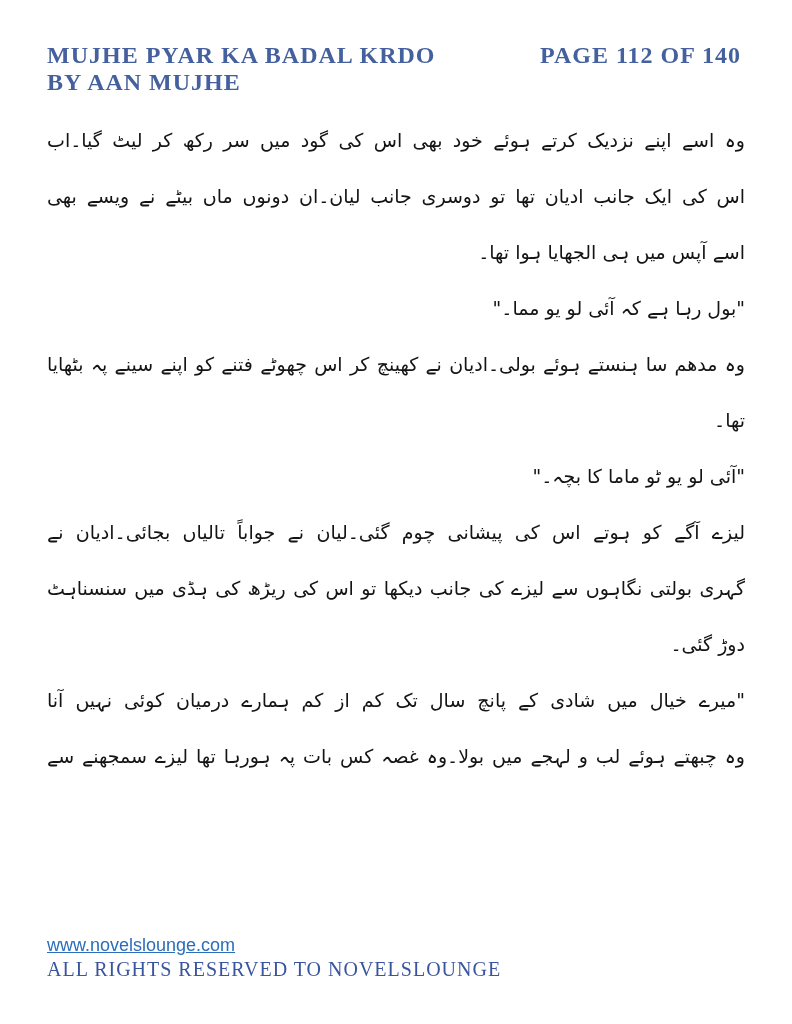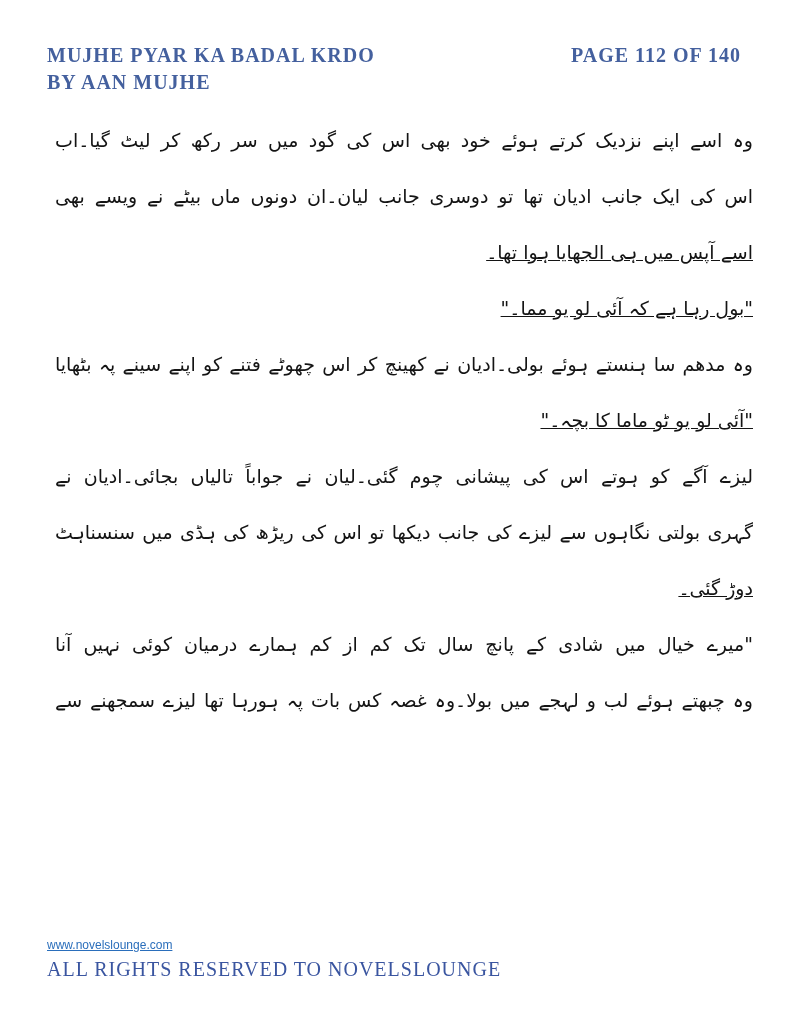--- a/index.html
+++ b/index.html
@@ -15,69 +15,67 @@
   
   .header {
     position: absolute;
     left: 47px;
     right: 47px;
     top: 42px;
   }
   .header-title, .header-author, .header-page {
     font-family: "Liberation Serif", serif;
     font-weight: bold;
-    font-size: 20px;
+    font-size: 24px;
     line-height: 27px;
     letter-spacing: 1px;
     color: var(--header-blue, #44609e);
     white-space: nowrap;
   }
   .header-title { position: absolute; left: 0; top: 0; }
   .header-author { position: absolute; left: 0; top: 27px; }
   .header-page { position: absolute; right: 4px; top: 0; }
 
   
   .body-text {
     position: absolute;
     left: 47px;
     top: 112px;
     width: 698px;
-    margin-left: 8px;
   }
   .urdu-line {
     direction: rtl;
     unicode-bidi: plaintext;
     font-family: "DejaVu Sans", sans-serif;
     font-size: 19px;
     color: #141414;
     height: 56px;
     line-height: 56px;
     overflow: hidden;
   }
   .urdu-line.full {
     text-align: justify;
     text-align-last: justify;
   }
   .urdu-line.short {
     text-align: right;
     white-space: nowrap;
-    text-decoration: underline;
   }
 
   
   .footer {
     position: absolute;
     left: 47px;
     right: 47px;
     top: 933px;
   }
   .footer-link {
     display: inline-block;
     font-family: "Liberation Sans", sans-serif;
-    font-size: 12px;
+    font-size: 18px;
     line-height: 24px;
     color: var(--link-blue, #2a6ebb);
     text-decoration: underline;
     cursor: pointer;
   }
   .footer-rights {
     font-family: "Liberation Serif", serif;
     font-weight: normal;
     font-size: 20px;
     line-height: 25px;
@@ -94,20 +92,21 @@
   <div class="header-author">BY AAN MUJHE</div>
   <div class="header-page">PAGE 112 OF 140</div>
 </div>
 
 <div class="body-text">
   <div class="urdu-line full">وہ اسے اپنے نزدیک کرتے ہوئے خود بھی اس کی گود میں سر رکھ کر لیٹ گیا۔اب</div>
   <div class="urdu-line full">اس کی ایک جانب ادیان تھا تو دوسری جانب لیان۔ان دونوں ماں بیٹے نے ویسے بھی</div>
   <div class="urdu-line short">اسے آپس میں ہی الجھایا ہوا تھا۔</div>
   <div class="urdu-line short">"بول رہا ہے کہ آئی لو یو مما۔"</div>
   <div class="urdu-line full">وہ مدھم سا ہنستے ہوئے بولی۔ادیان نے کھینچ کر اس چھوٹے فتنے کو اپنے سینے پہ بٹھایا</div>
+  <div class="urdu-line short">تھا۔</div>
   <div class="urdu-line short">"آئی لو یو ٹو ماما کا بچہ۔"</div>
   <div class="urdu-line full">لیزے آگے کو ہوتے اس کی پیشانی چوم گئی۔لیان نے جواباً تالیاں بجائی۔ادیان نے</div>
   <div class="urdu-line full">گہری بولتی نگاہوں سے لیزے کی جانب دیکھا تو اس کی ریڑھ کی ہڈی میں سنسناہٹ سی</div>
   <div class="urdu-line short">دوڑ گئی۔</div>
   <div class="urdu-line full">"میرے خیال میں شادی کے پانچ سال تک کم از کم ہمارے درمیان کوئی نہیں آنا</div>
   <div class="urdu-line full">وہ چبھتے ہوئے لب و لہجے میں بولا۔وہ غصہ کس بات پہ ہورہا تھا لیزے سمجھنے سے قاصر</div>
 </div>
 
 <div class="footer">
   <a class="footer-link">www.novelslounge.com</a>

